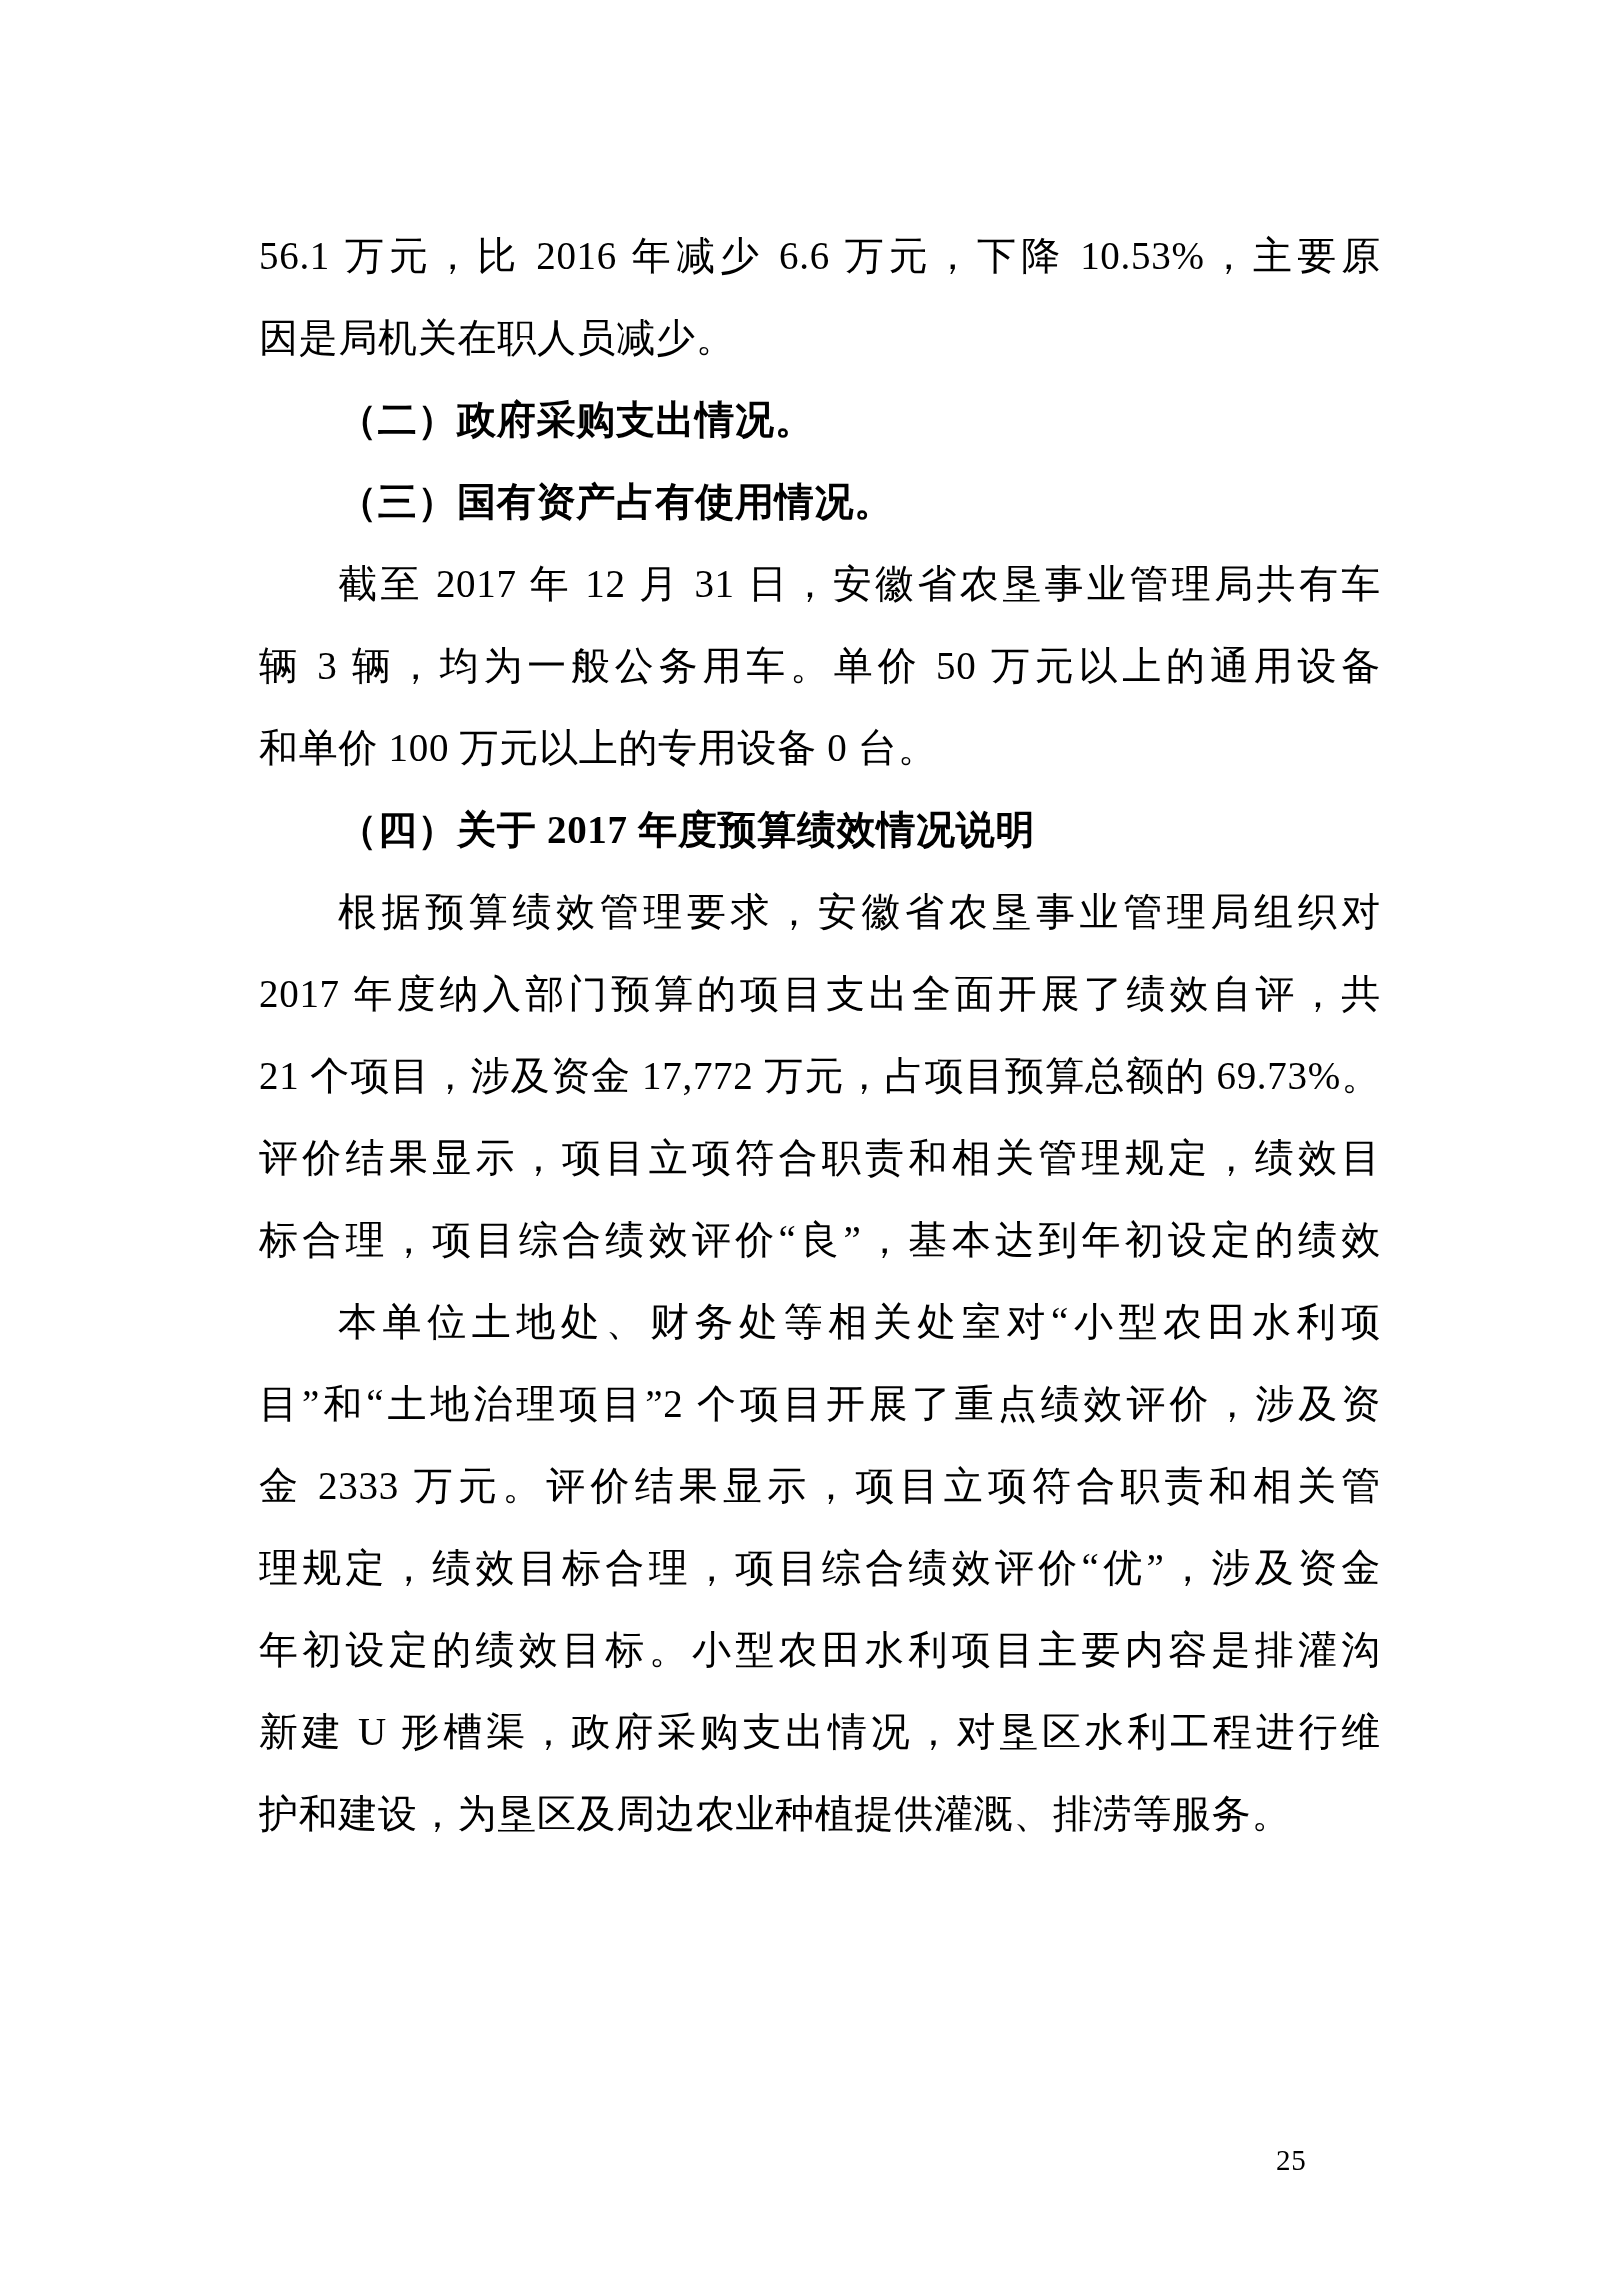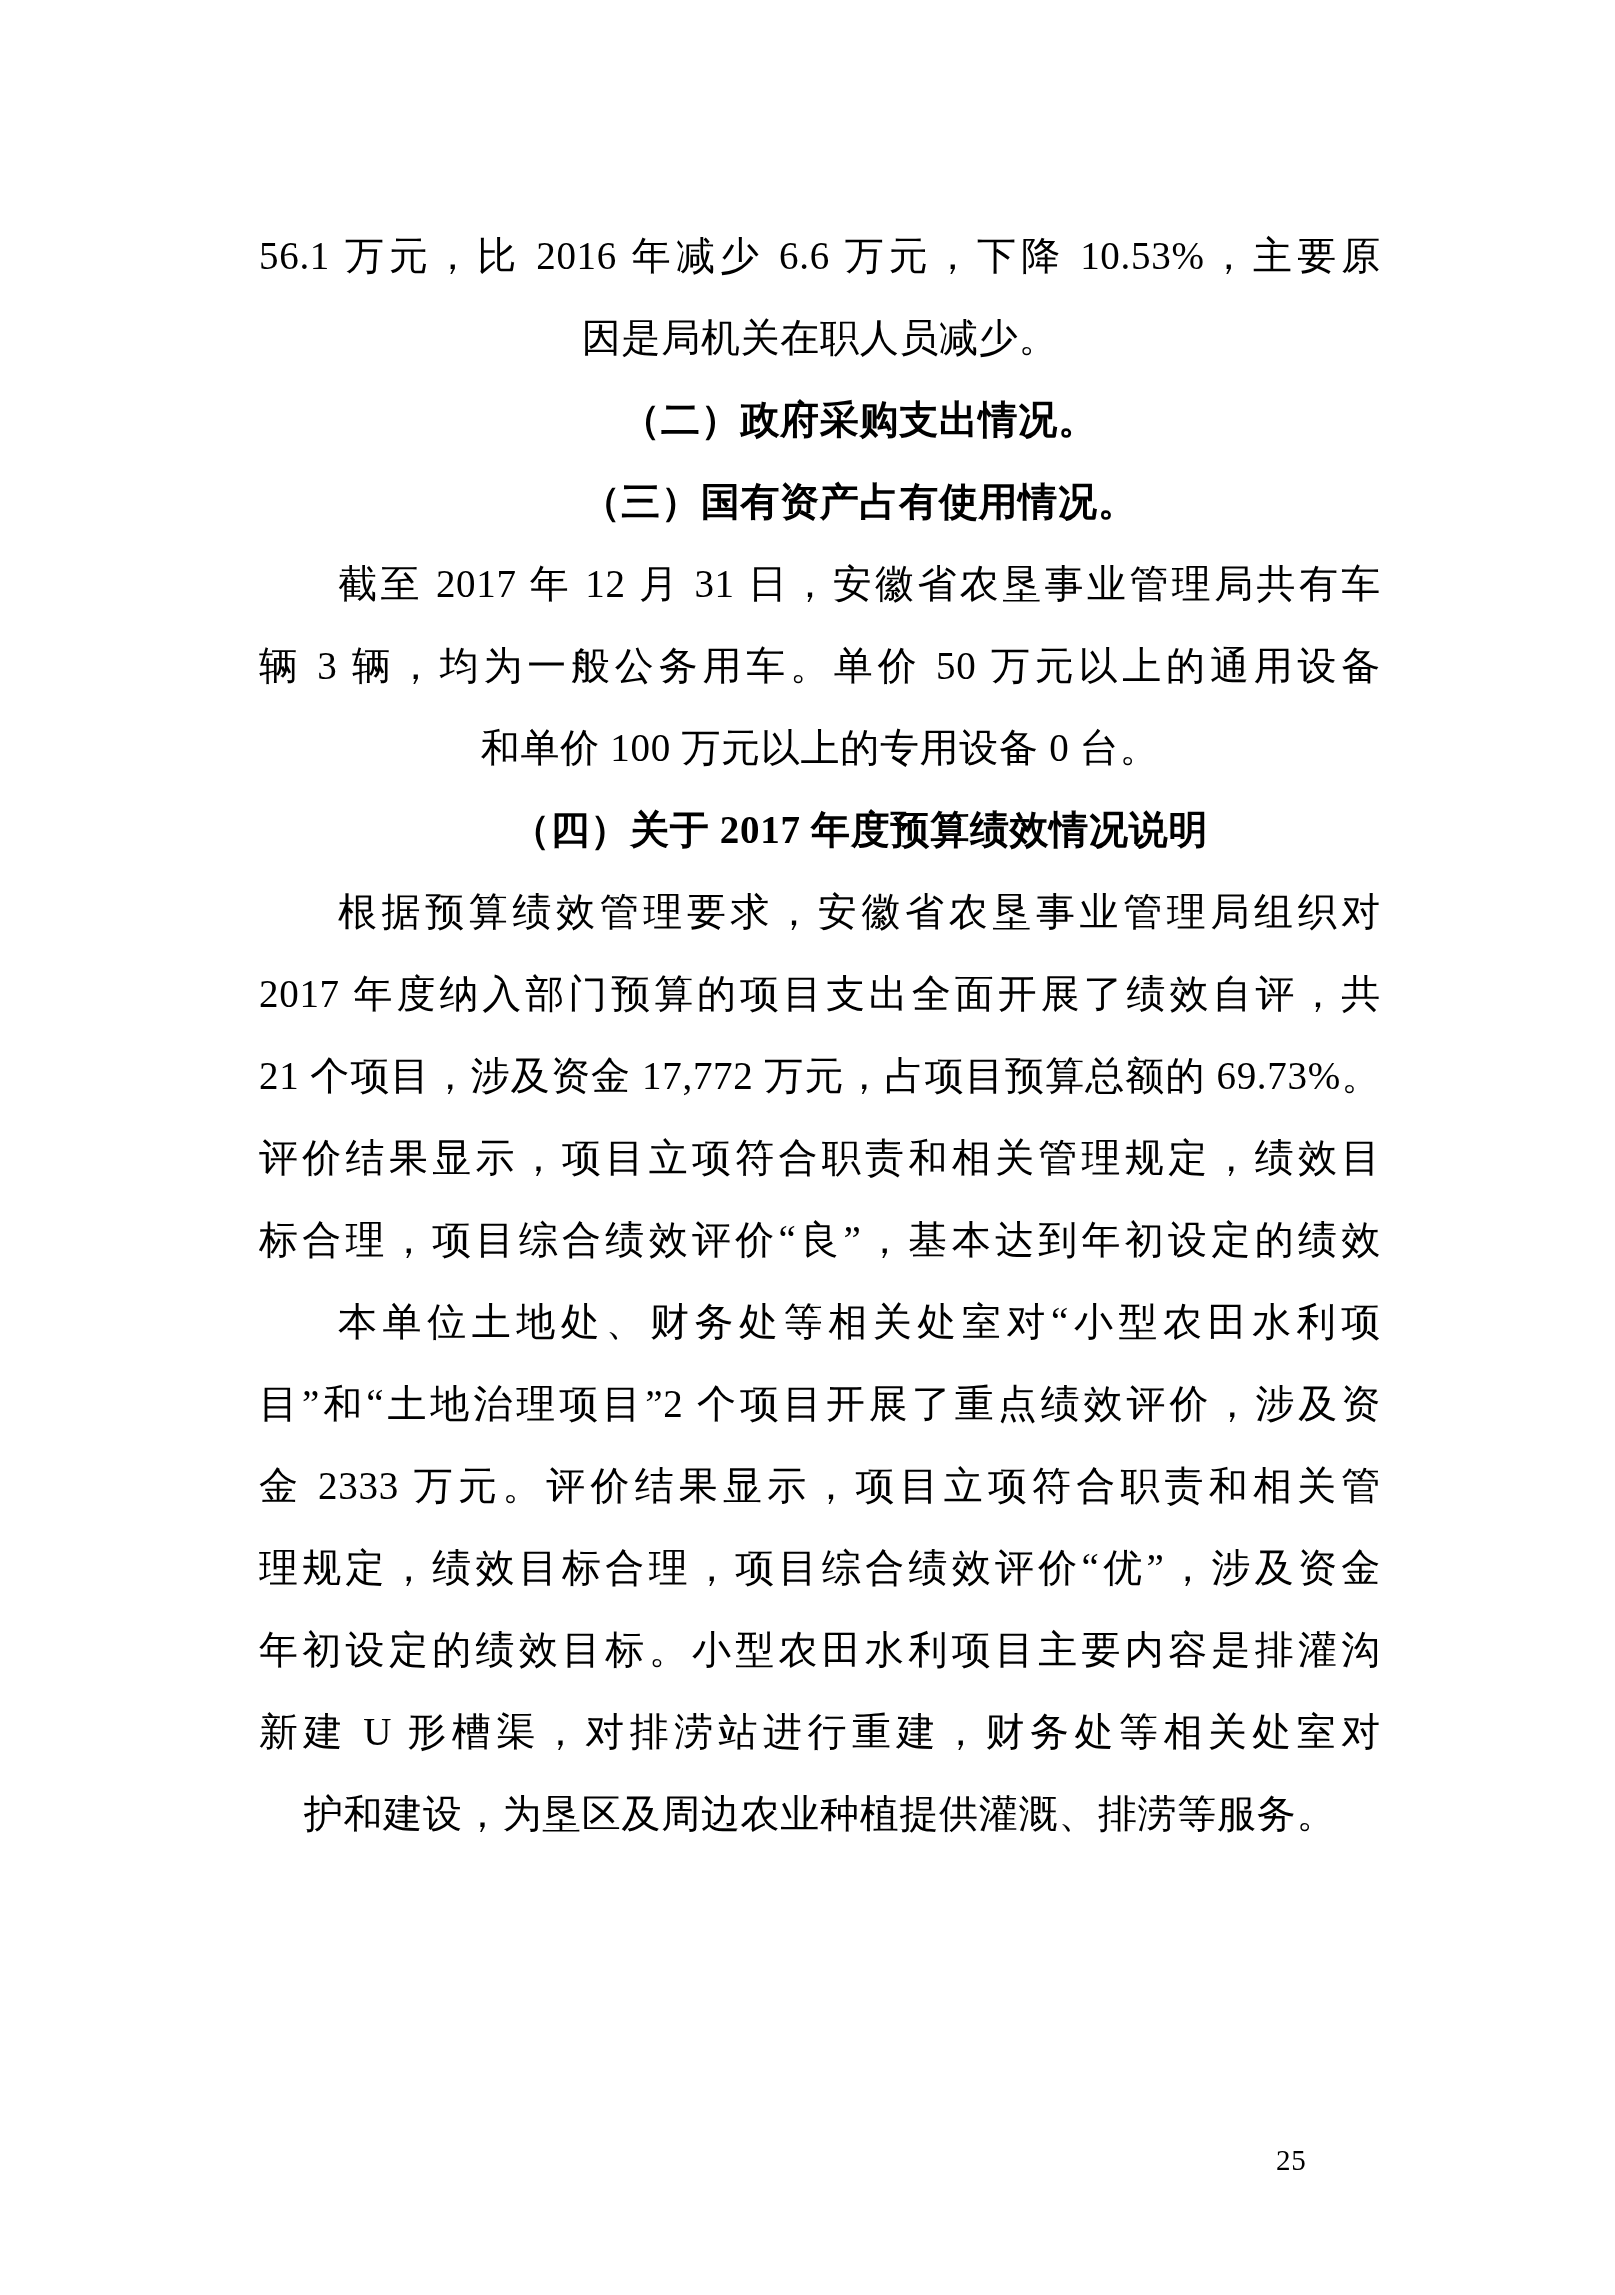--- a/index.html
+++ b/index.html
@@ -22,21 +22,21 @@
     left: 259px;
     top: 215px;
     width: 1122px;
   }
   .line {
     font-size: 39px;
     line-height: 82px;
     height: 82px;
     white-space: normal;
     overflow: hidden;
-    text-align: center;
+    text-align: left;
     letter-spacing: 0.7px;
   }
   .line.justify {
     text-align: justify;
     text-align-last: justify;
     -moz-text-align-last: justify;
     text-justify: inter-character;
   }
   .line.indent {
     text-indent: 79px;
@@ -71,18 +71,18 @@
       <div class="line indent justify">根据预算绩效管理要求，安徽省农垦事业管理局组织对</div>
       <div class="line justify">2017 年度纳入部门预算的项目支出全面开展了绩效自评，共</div>
       <div class="line justify">21 个项目，涉及资金 17,772 万元，占项目预算总额的 69.73%。</div>
       <div class="line justify">评价结果显示，项目立项符合职责和相关管理规定，绩效目</div>
       <div class="line justify">标合理，项目综合绩效评价“良”，基本达到年初设定的绩效</div>
       <div class="line indent justify">本单位土地处、财务处等相关处室对“小型农田水利项</div>
       <div class="line justify">目”和“土地治理项目”2 个项目开展了重点绩效评价，涉及资</div>
       <div class="line justify">金 2333 万元。评价结果显示，项目立项符合职责和相关管</div>
       <div class="line justify">理规定，绩效目标合理，项目综合绩效评价“优”，涉及资金</div>
       <div class="line justify">年初设定的绩效目标。小型农田水利项目主要内容是排灌沟</div>
-      <div class="line justify">新建 U 形槽渠，对排涝站进行重建，财务处等相关处室对</div>
+      <div class="line justify">新建 U 形槽渠，政府采购支出情况，对垦区水利工程进行维</div>
       <div class="line">护和建设，为垦区及周边农业种植提供灌溉、排涝等服务。</div>
     </div>
   <div class="page-number">25</div>
 </div>
 
 
 </body></html>

